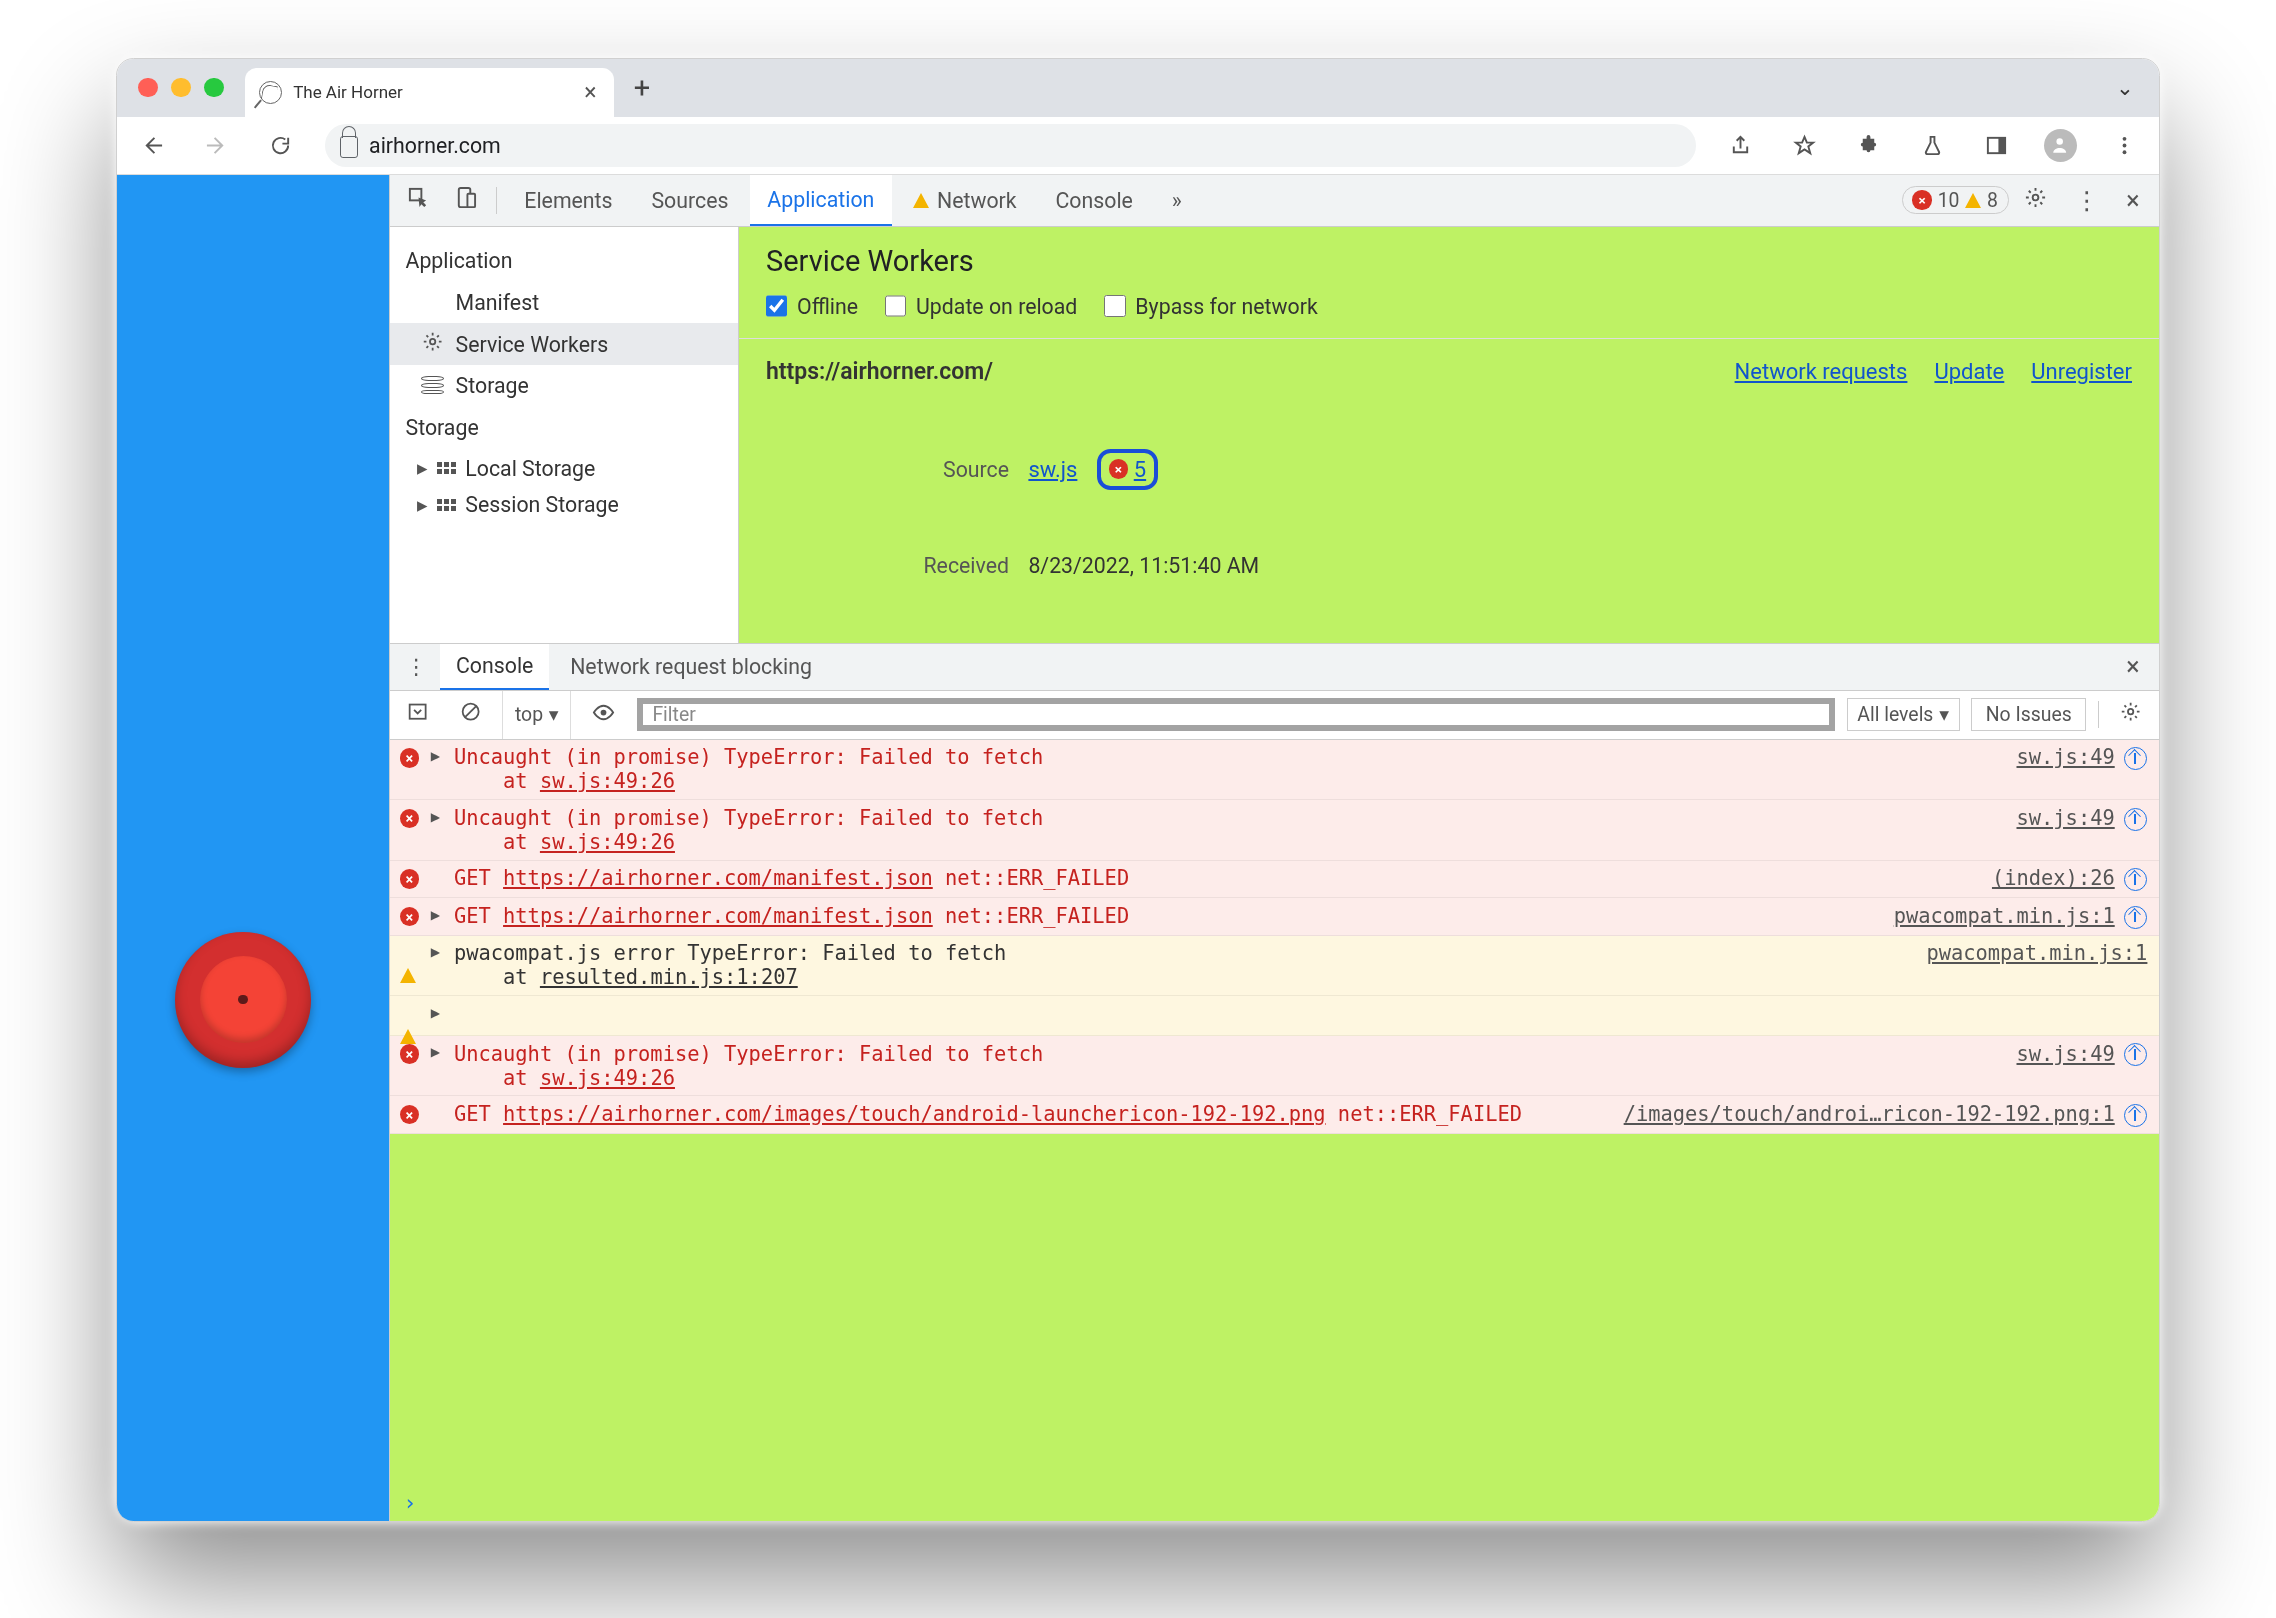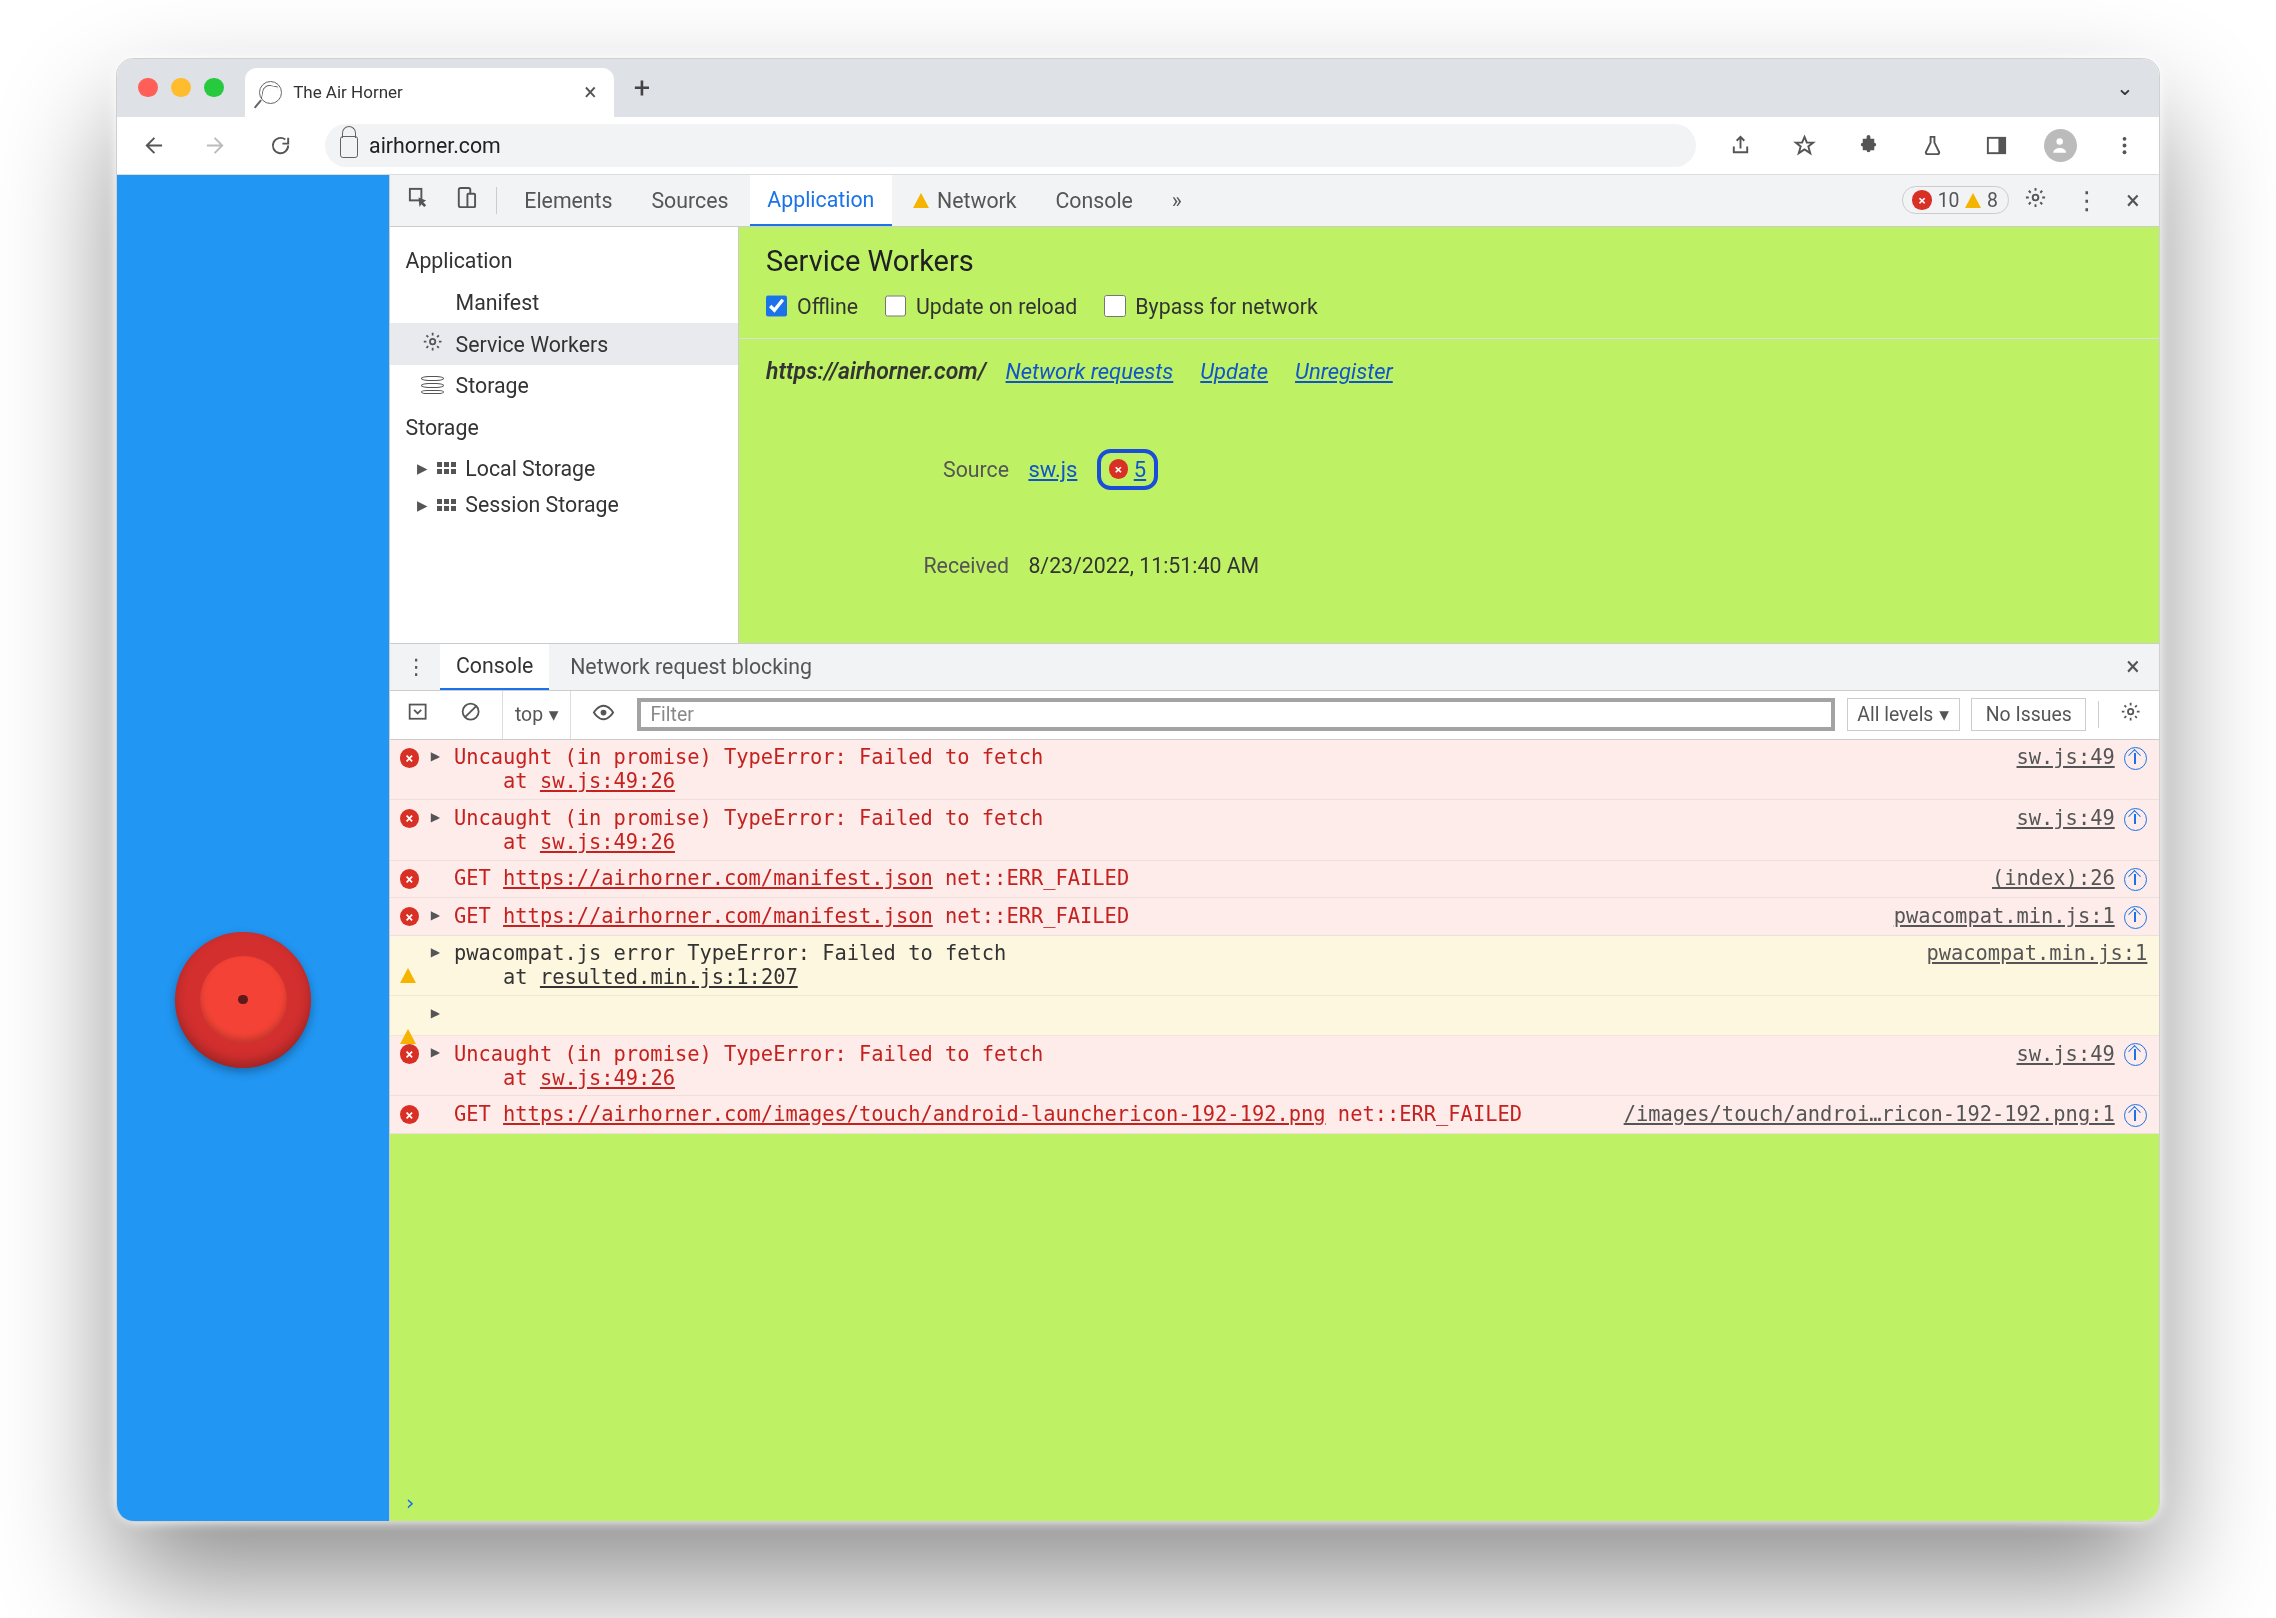--- a/index.html
+++ b/index.html
@@ -138,37 +138,37 @@
   .side-sub .tri{font-size:13.6px;color:#555;}
   .grid-ico{display:inline-grid;grid-template-columns:repeat(3,4.9px);grid-template-rows:repeat(2,4.9px);gap:1.9px;}
   .grid-ico span{background:#555;}
   
   .swpane{flex:1;padding:17.5px 27px;font-size:21.3px;color:#333;display:flex;flex-direction:column;gap:15.5px;min-width:0;}
   .swpane h2{font-size:29px;font-weight:400;color:#202124;}
   .checks{display:flex;gap:27px;align-items:center;}
   .chk{display:flex;align-items:center;gap:9.7px;}
   .chk input{width:21.3px;height:21.3px;accent-color:#1a73e8;}
   .hr{height:1px;background:#ddd;margin:3.9px -27px;}
-  .originrow{display:flex;align-items:center;justify-content:flex-start;gap:19.4px;font-style:italic;}
+  .originrow{display:flex;align-items:center;justify-content:space-between;gap:19.4px;}
   .origin{font-weight:600;color:#333;font-size:23px;}
   .links{display:flex;gap:27px;}
   .lnk{color:#1155cc;text-decoration:underline;font-size:22px;}
   .kv{display:flex;align-items:center;gap:19.4px;margin-top:48px;}
   .kv .k{width:243px;text-align:right;color:#555;}
   .highlight-box{border:4.9px solid #1a4ed8;border-radius:13.6px;padding:3.9px 7.8px;display:inline-flex;align-items:center;gap:5.8px;}
   
   .drawer{flex:1;display:flex;flex-direction:column;min-height:0;}
   .drawer-tabs{height:47px;background:#f1f3f4;border-bottom:1px solid #ccc;display:flex;align-items:center;padding:0 7.8px;font-size:21.3px;color:#555;gap:5.8px;}
   .drawer-tabs .dtab{padding:0 15.5px;height:100%;display:flex;align-items:center;}
   .drawer-tabs .dtab.active{color:#333;border-bottom:2.9px solid #1a73e8;background:#fff;}
   .drawer-tabs .flex{flex:1;}
   .console-toolbar{height:49px;border-bottom:1px solid #ccc;display:flex;align-items:center;padding:0 7.8px;gap:11.6px;font-size:19.4px;color:#555;background:#fff;}
   .ct-btn{padding:3.9px 9.7px;border:none;background:none;color:#555;font-size:19.4px;}
   .ct-sel{display:flex;align-items:center;gap:5.8px;border-left:1px solid #ddd;border-right:1px solid #ddd;padding:0 11.6px;height:100%;}
-  .filter{flex:1;height:33px;border:4px solid #a3a3a3;background:#fff;padding:0 9.7px;color:#888;display:flex;align-items:center;}
+  .filter{flex:1;height:33px;border:6px solid #a3a3a3;background:#fff;padding:0 9.7px;color:#888;display:flex;align-items:center;}
   .levels{border:1px solid #ccc;background:#fff;padding:3.9px 9.7px;display:flex;align-items:center;gap:5.8px;}
   .noissues{border:1px solid #ccc;background:#fff;padding:3.9px 13.6px;}
   .console-list{flex:1;overflow:auto;font-family:Menlo,Consolas,monospace;font-size:20.4px;}
   .row{display:flex;padding:5.8px 11.6px 5.8px 9.7px;gap:9.7px;border-bottom:1px solid rgba(0,0,0,.06);align-items:flex-start;}
   .row.err{background:#fdecea;color:#c5221f;}
   .row.warn{background:#fef7e0;color:#333;}
   .row .ic{width:21.3px;flex-shrink:0;margin-top:2.9px;}
   .row .caret{width:13.6px;color:#555;flex-shrink:0;margin-top:1.9px;font-size:15.5px;}
   .row .msg{flex:1;min-width:0;white-space:pre-wrap;}
   .row .msg .u{text-decoration:underline;}

